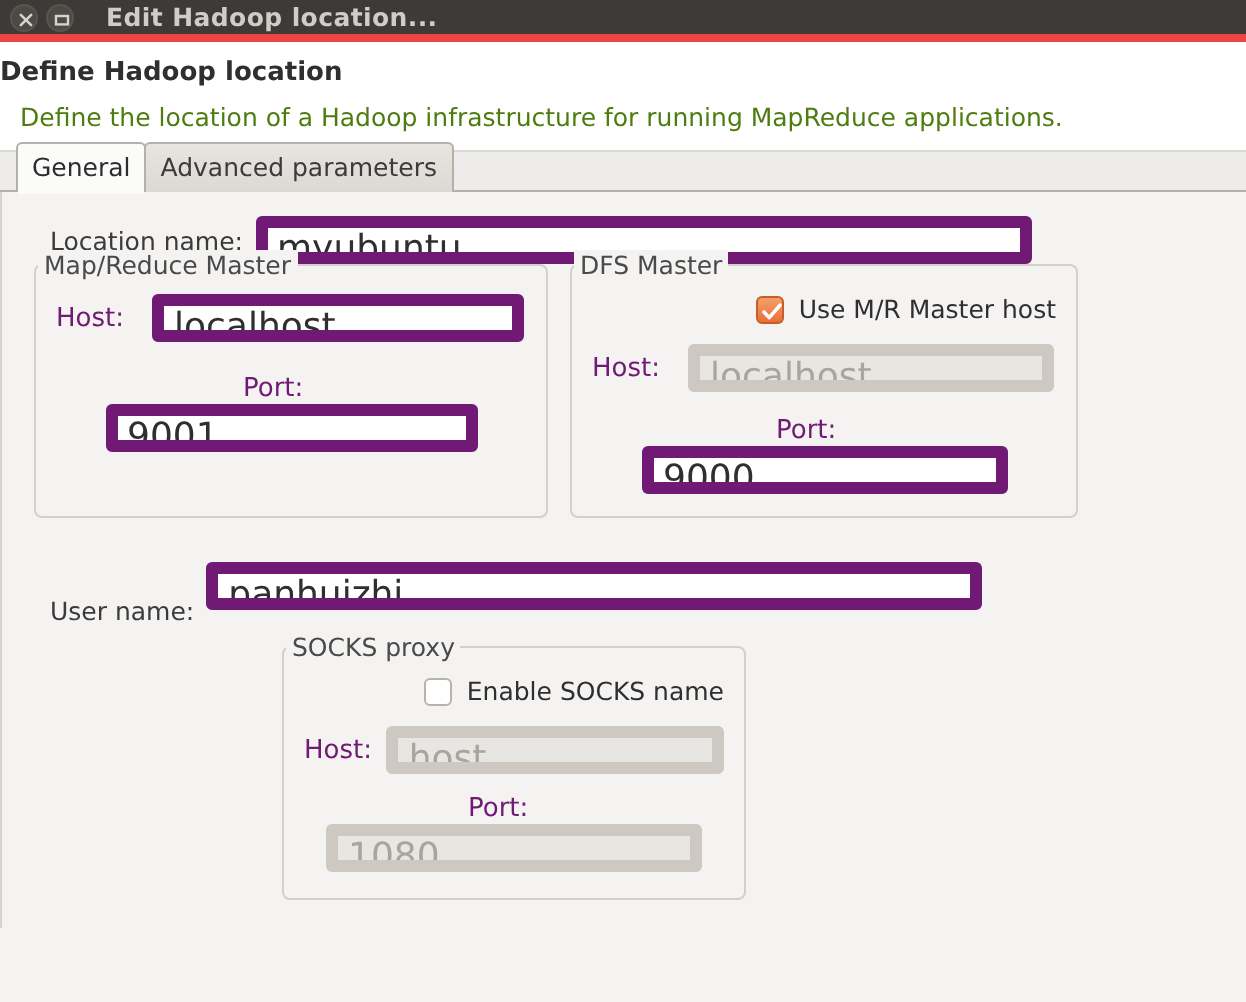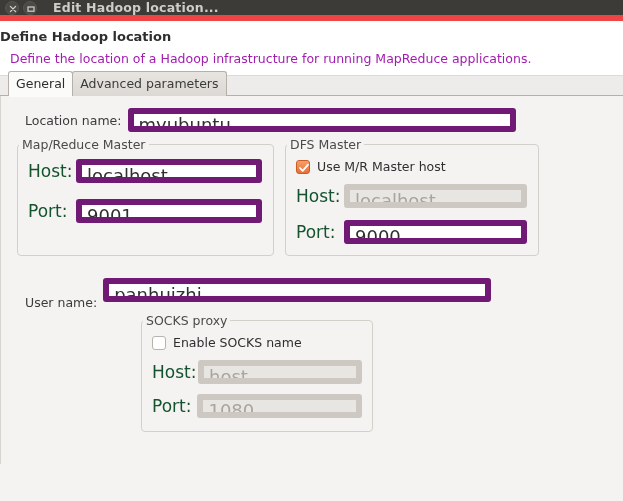--- a/index.html
+++ b/index.html
@@ -11,21 +11,21 @@
     background: #f4f3f2;
   }
 
   
   .titlebar {
     height: 21px;
     background: #3c3b37;
     display: flex;
     align-items: center;
     padding-left: 5px;
-    border-bottom: 6px solid #ef4444;
+    border-bottom: 4px solid #ef4444;
   }
   .win-btn {
     width: 14px; height: 14px;
     border-radius: 50%;
     background: #4b4a45;
     border: 1px solid #565550;
     margin-right: 4px;
     position: relative;
     flex: 0 0 auto;
   }
@@ -47,21 +47,21 @@
   }
   .header h1 {
     margin: 0 0 7px 0;
     font-size: 13px;
     font-weight: bold;
     color: #2f2f2f;
   }
   .header p {
     margin: 0 0 0 10px;
     font-size: 12.5px;
-    color: #a21caf;
+    color: #4d7c0f;
   }
 
   
   .tabstrip {
     height: 20px;
     background: #eeecea;
     position: relative;
     padding-left: 8px;
     display: flex;
     align-items: flex-end;
@@ -135,21 +135,21 @@
     overflow: hidden;
     white-space: nowrap;
     font-family: "DejaVu Sans", "Liberation Sans", sans-serif;
   }
   .field.disabled {
     background: #e8e6e3;
     color: #a9a49d;
     border-color: #cdc8c1;
   }
 
-  .row-location { margin-bottom: 12px; }
+  .row-location { }
   .row-location .lbl { margin-right: 6px; }
   .row-location .field { width: 388px; }
 
   
   .groups {
     display: flex;
     padding-left: 16px;
     gap: 11px;
   }
   .group {
@@ -170,39 +170,40 @@
     white-space: nowrap;
   }
   .group-mr { width: 257px; }
   .group-dfs { width: 254px; }
 
   .grow {
     display: flex;
     align-items: center;
     margin-bottom: 12px;
   }
-  .grow:last-child { margin-bottom: 0; }
+  .grow:last-child { margin-bottom: 0; flex-direction: column; }
   .grow .lbl {
-    font-size: 17px;
-    color: #14532d;
+    font-size: 13px;
+    color: #701a75;
     margin-right: 6px;
     white-space: nowrap;
   }
   .group-mr .grow .lbl { width: 42px; }
   .group-mr .field { width: 186px; }
   .group-dfs .grow .lbl { width: 42px; }
   .group-dfs .field { width: 183px; }
   .group-mr .grow { margin-bottom: 16px; }
   .group-mr .grow:last-child { margin-bottom: 4px; }
 
   
   .cbrow {
     display: flex;
     align-items: center;
     margin-bottom: 10px;
+    justify-content: flex-end;
   }
   .checkbox {
     width: 14px; height: 14px;
     border-radius: 3px;
     margin-right: 7px;
     flex: 0 0 auto;
     position: relative;
     border: 1px solid #b8b3ac;
     background: #ffffff;
   }

